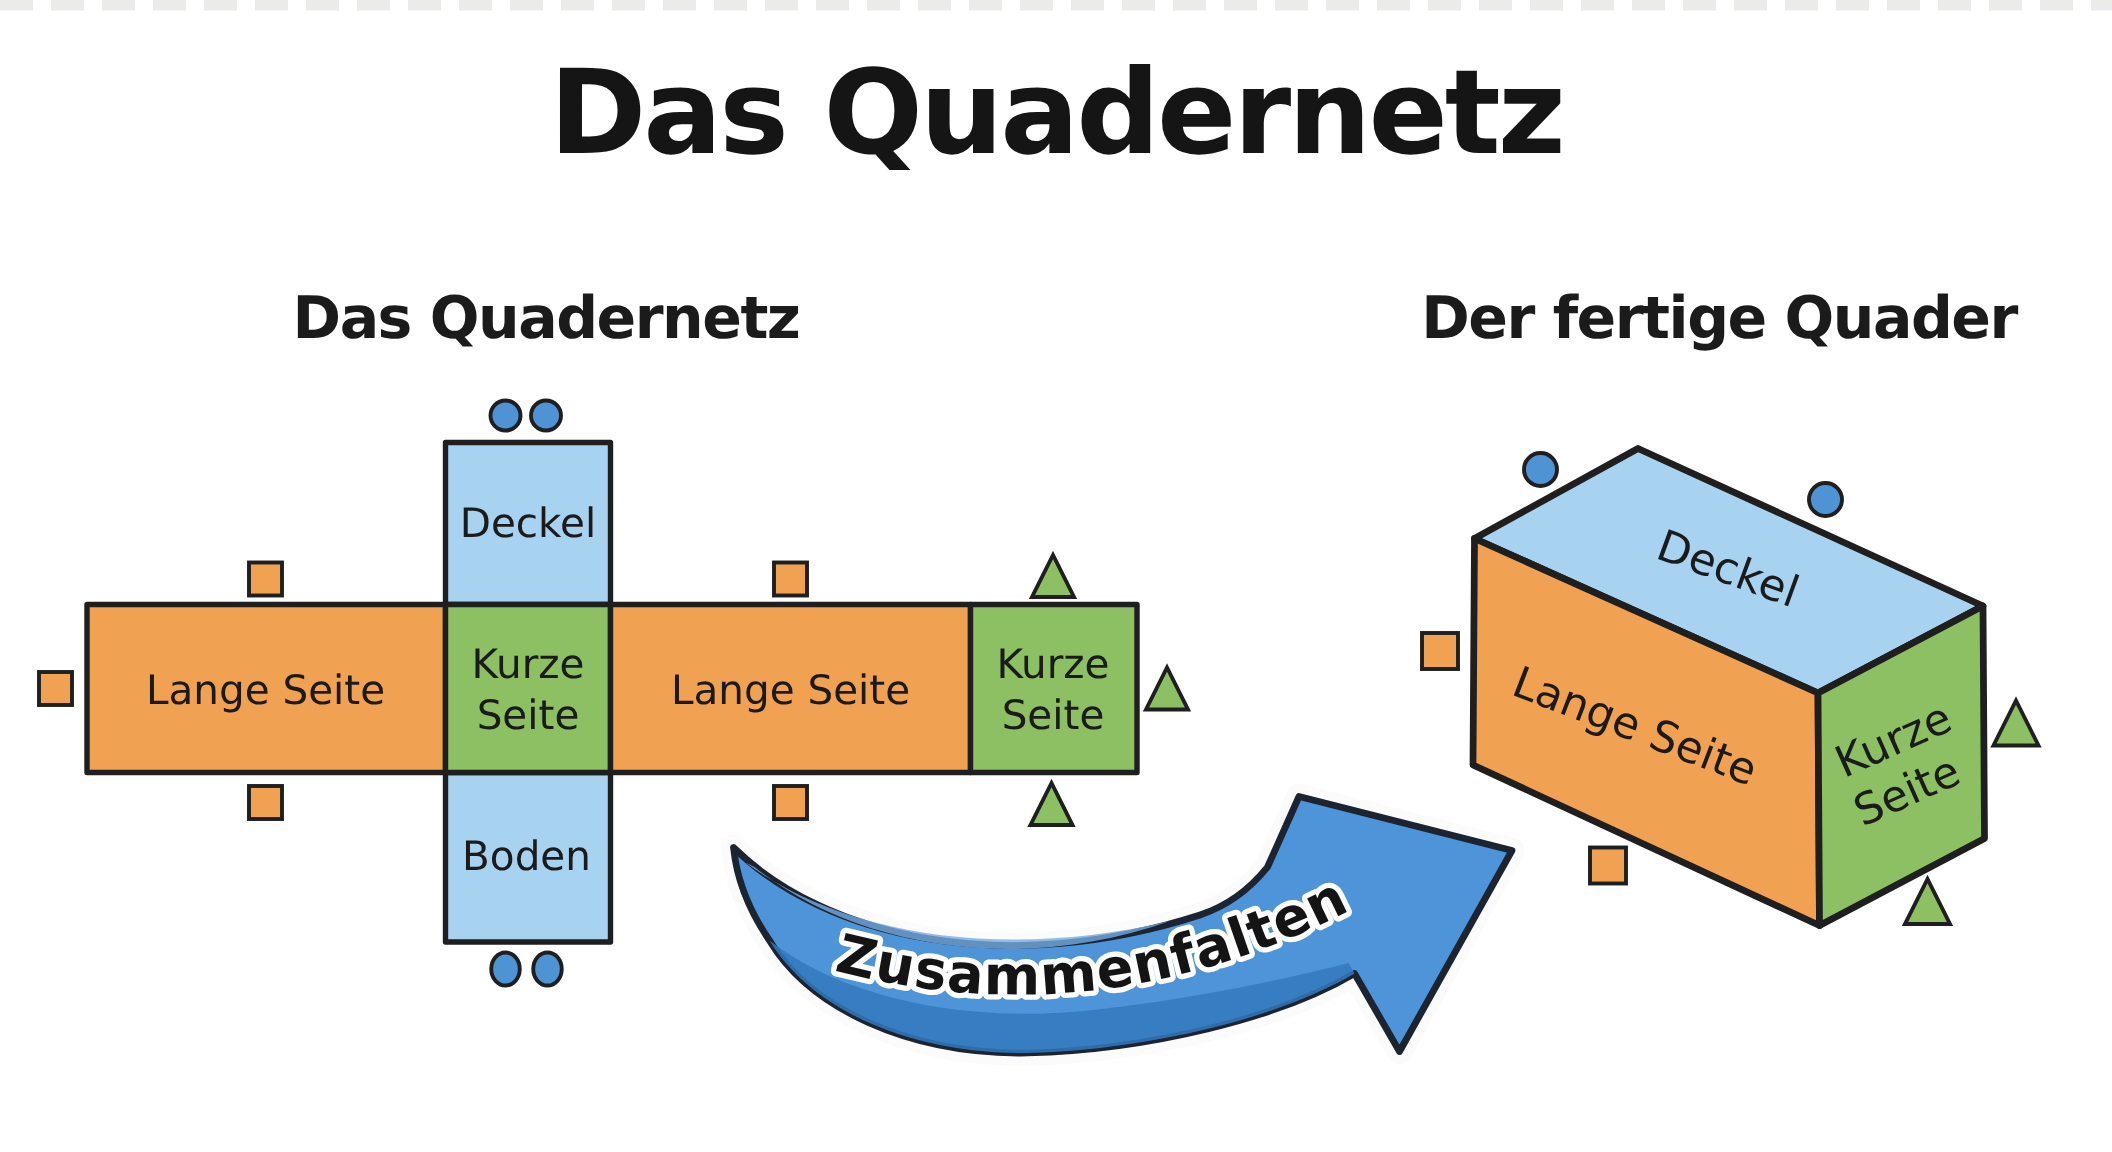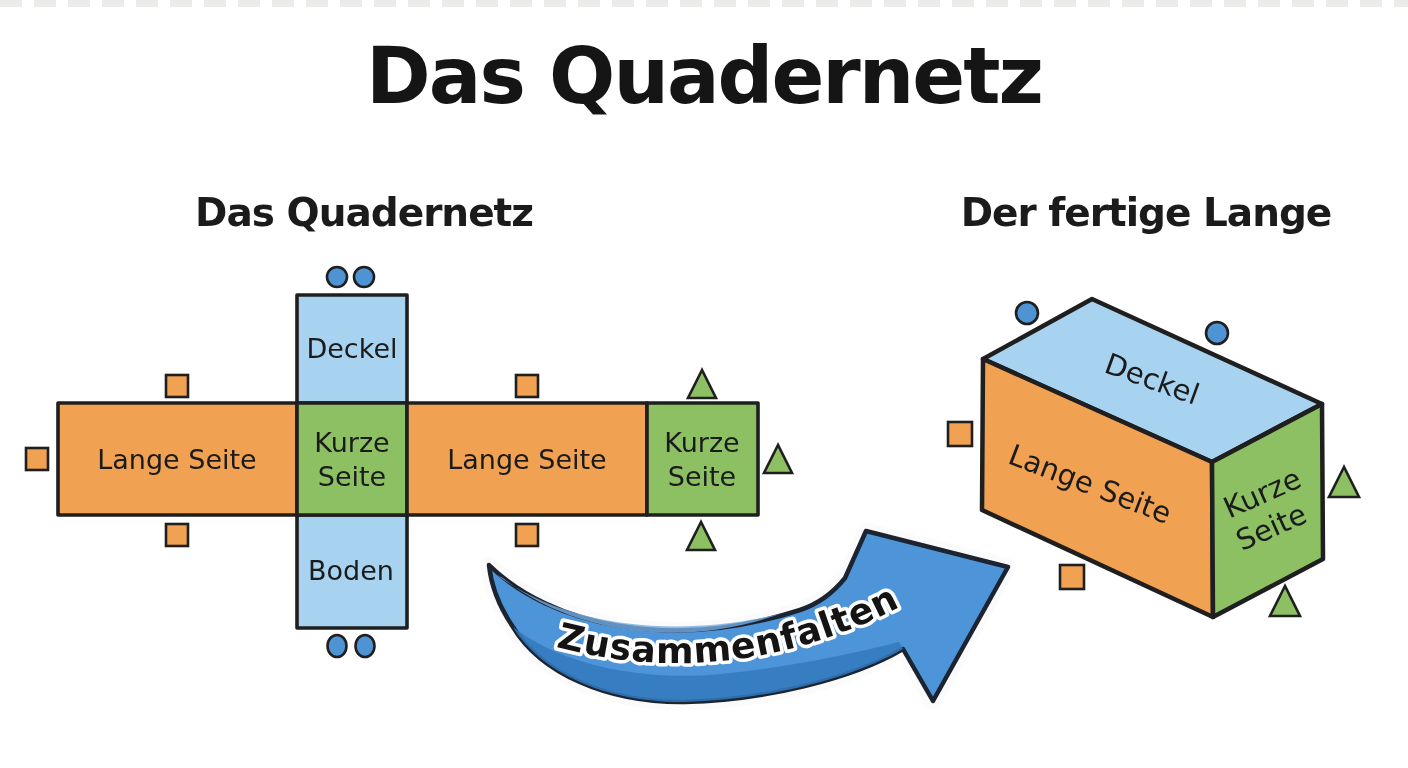--- a/index.html
+++ b/index.html
@@ -49,21 +49,21 @@
 </style>
 </head>
 <body>
 
 <div id="stage">
 
   <div class="top-artifact"></div>
 
   <div class="main-title">Das Quadernetz</div>
   <div class="subtitle left">Das Quadernetz</div>
-  <div class="subtitle right">Der fertige Lange</div>
+  <div class="subtitle right">Der fertige Quader</div>
 
   <svg width="1408" height="768" viewBox="0 0 1408 768">
 
     <g stroke-width="3.6" stroke-linejoin="round" stroke="#1F1F1F">
 
       <rect x="297" y="295" width="110" height="108" fill="#A8D3F0"></rect>
       <rect x="297" y="515" width="110" height="113" fill="#A8D3F0"></rect>
 
       <rect x="58" y="403" width="239" height="112" fill="#F0A152"></rect>
       <rect x="297" y="403" width="110" height="112" fill="#8CC063"></rect>

